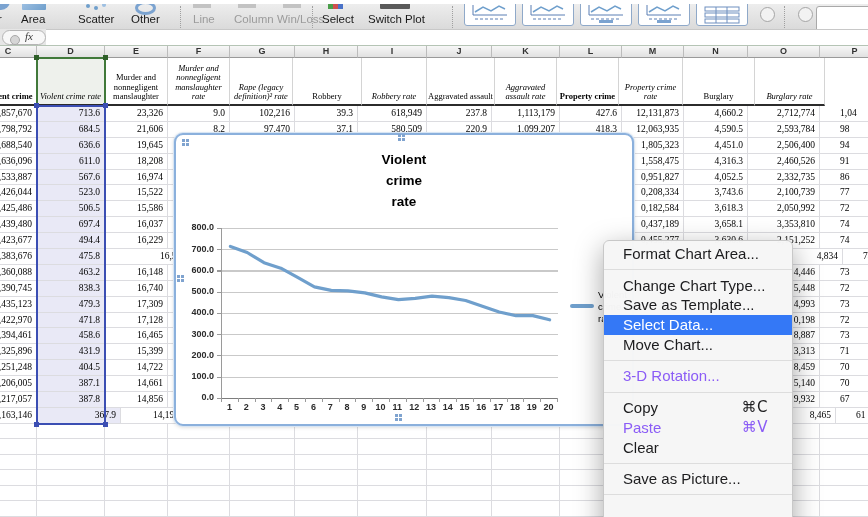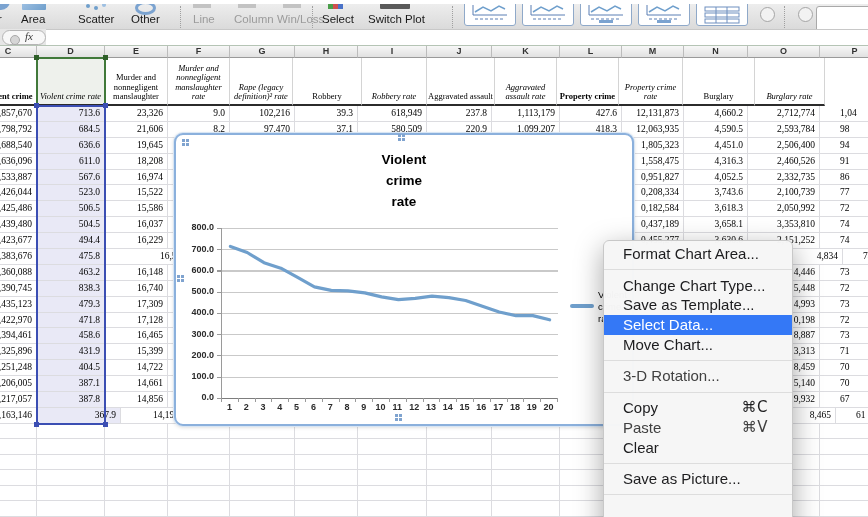--- a/index.html
+++ b/index.html
@@ -93,21 +93,21 @@
         box-shadow:4px 0 #7fa3cf,0 4px #7fa3cf,4px 4px #7fa3cf;}
 
   
   #menu{position:absolute;left:603px;top:240px;width:190px;height:300px;box-sizing:border-box;
         background:rgba(246,246,246,.98);border:1px solid #c8c8c8;border-radius:6px;
         box-shadow:0 8px 28px rgba(0,0,0,.35);z-index:9;padding-top:3px;overflow:hidden;}
   .mi{height:19.7px;line-height:19.7px;padding-left:19px;padding-right:10px;font-size:15px;
       color:#1d1d1f;position:relative;white-space:nowrap;}
   .mi .sc{position:absolute;right:24px;top:0;font-family:"DejaVu Sans",sans-serif;letter-spacing:.5px;}
   .mi.hl{background:#3478f6;color:#fff;}
-  .mi.dis{color:#404040;}
+  .mi.dis{color:#8b5cf6;}
   .msep{height:1px;background:#ddd;margin:5.5px 0;}
 </style>
 </head>
 <body>
 
 <div id="toolbar">
   <div class="tb-icon icon-pie"></div>
   <div class="tb-label" style="left:-16px">Bar</div>
   <div class="tb-icon icon-area"></div>
   <div class="tb-label" style="left:21px">Area</div>
@@ -320,21 +320,21 @@
         <div class="cell dcell" style="width: 65px;"></div>
         <div class="cell dcell" style="width: 68px;"></div>
         <div class="cell dcell" style="width: 62px;"></div>
         <div class="cell dcell" style="width: 62px;">0,182,584</div>
         <div class="cell dcell" style="width: 64px;">3,618.3</div>
         <div class="cell dcell" style="width: 72px;">2,050,992</div>
         <div class="cell dcell pcol" style="width: 70px;">72</div>
       </div>
       <div class="row">
         <div class="cell dcell c0" style="width: 57px;">1,439,480</div>
-        <div class="cell dcell seldata" style="width: 68px;">504.5</div>
+        <div class="cell dcell seldata" style="width: 68px;">697.4</div>
         <div class="cell dcell" style="width: 63px;">16,037</div>
         <div class="cell dcell" style="width: 62px;"></div>
         <div class="cell dcell" style="width: 65px;"></div>
         <div class="cell dcell" style="width: 63px;"></div>
         <div class="cell dcell" style="width: 69px;"></div>
         <div class="cell dcell" style="width: 65px;"></div>
         <div class="cell dcell" style="width: 68px;"></div>
         <div class="cell dcell" style="width: 62px;"></div>
         <div class="cell dcell" style="width: 62px;">0,437,189</div>
         <div class="cell dcell" style="width: 64px;">3,658.1</div>

